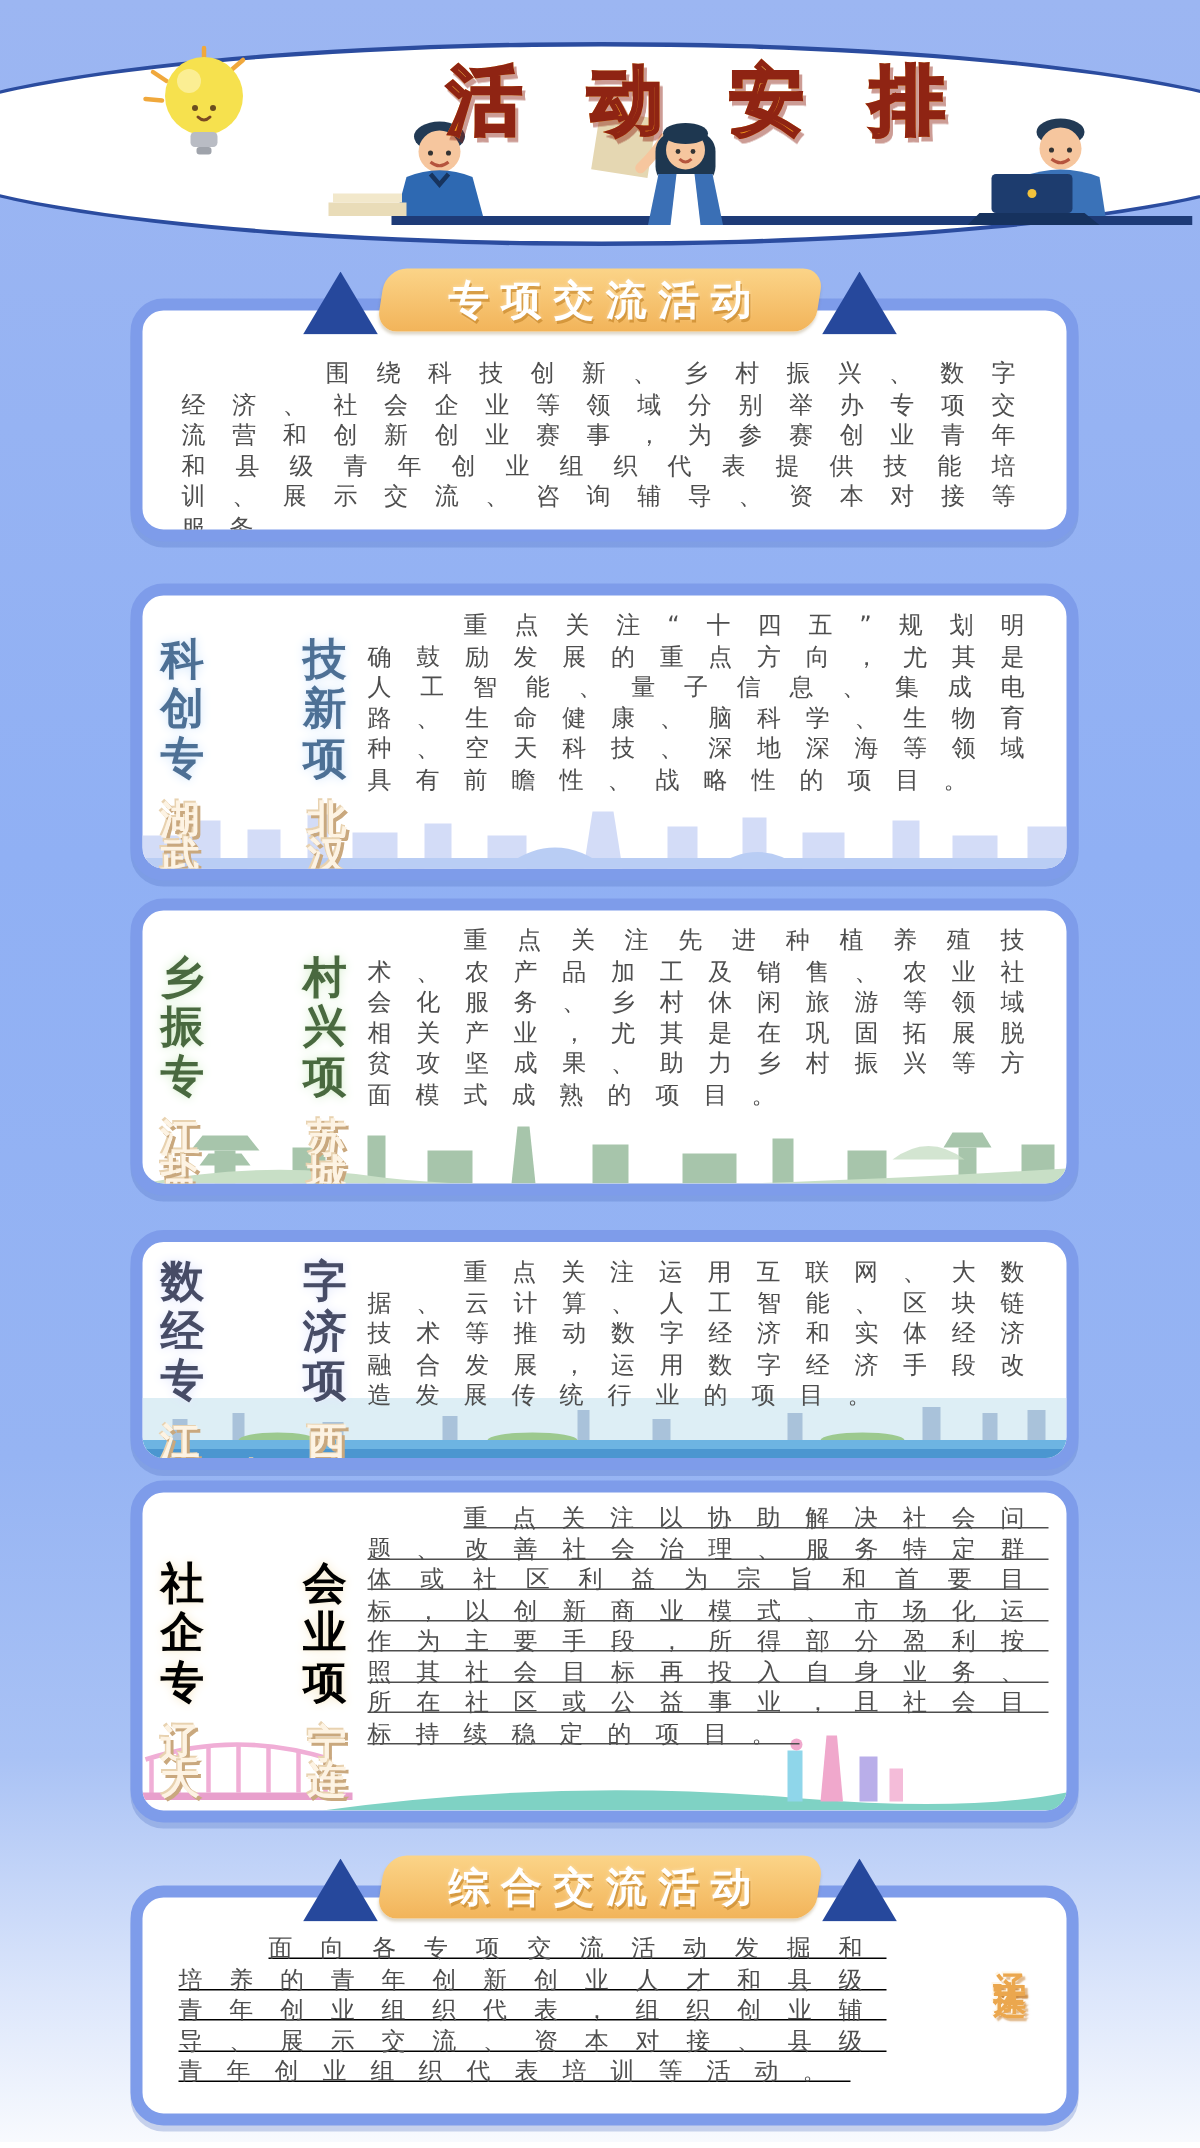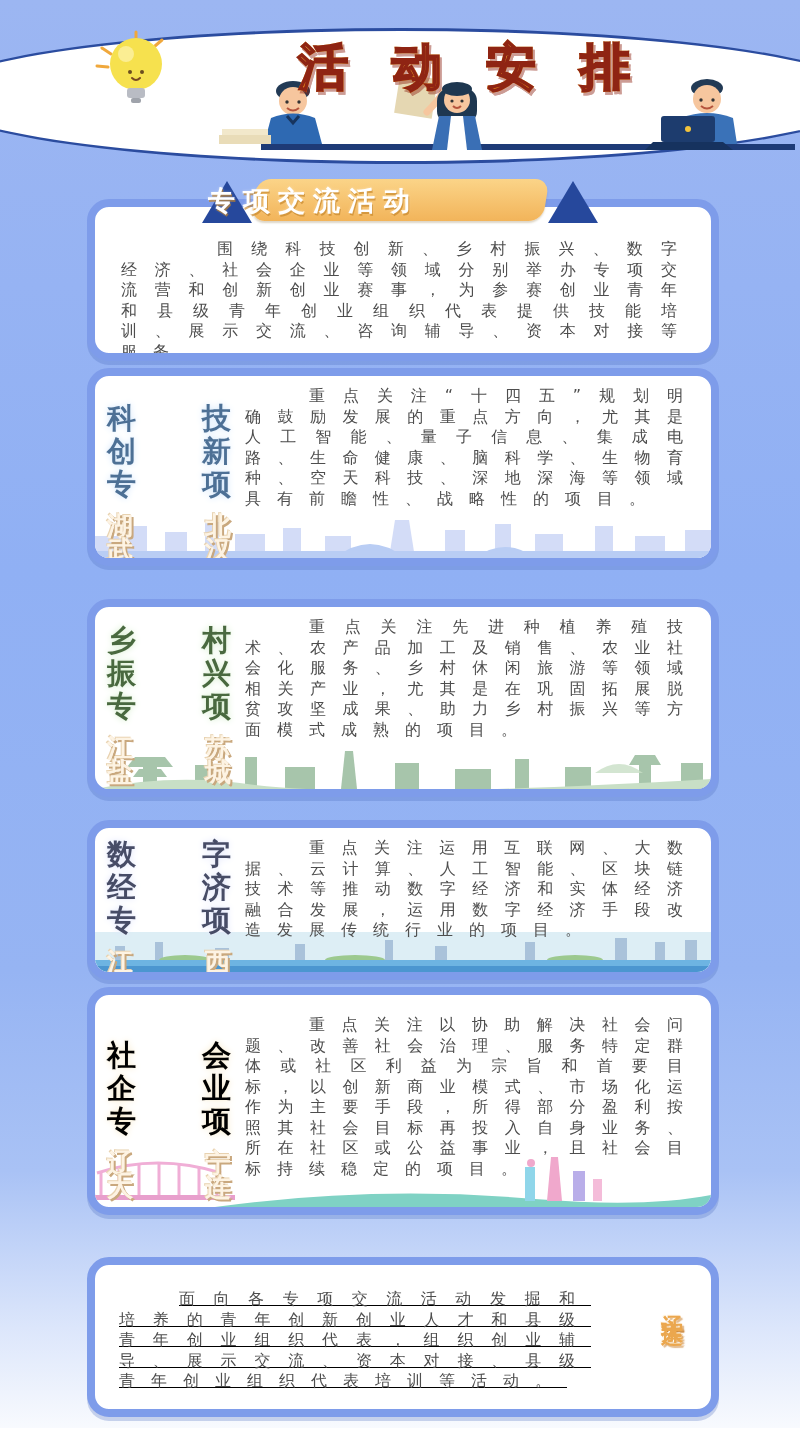--- a/index.html
+++ b/index.html
@@ -19,53 +19,53 @@
   .people-svg{position:absolute;left:175px;top:76px;z-index:2;}
   
   .banner{position:absolute;left:200px;width:400px;height:46px;z-index:5;}
   .banner .tri{position:absolute;top:2px;width:50px;height:42px;background:#26489c;
     clip-path:polygon(50% 0,100% 100%,0 100%);}
   .banner .tri-l{left:2px;}
   .banner .tri-r{right:2px;}
   .banner .ribbon{position:absolute;left:54px;right:54px;top:0;bottom:4px;
     background:linear-gradient(180deg,#fbd488,#f2b45a);border-radius:14px;
     transform:skewX(-9deg);box-shadow:0 2px 2px rgba(120,90,30,.25);}
-  .banner .banner-label{position:relative;z-index:2;margin:0;text-align:left;line-height:44px;
+  .banner .banner-label{position:relative;z-index:2;margin:0;text-align:center;line-height:44px;
     font-size:27px;font-weight:bold;color:#fff;letter-spacing:8px;padding-left:8px;
     text-shadow:1px 2px 0 rgba(196,130,36,.65),0 0 3px rgba(255,255,255,.4);}
   
   .card{position:absolute;left:87px;width:632px;background:#fff;box-sizing:border-box;
     border:8px solid #7e9cea;border-radius:22px;overflow:hidden;
     box-shadow:0 4px 0 rgba(77,108,190,.28);}
   .para{margin:0;font-size:16px;line-height:20.5px;letter-spacing:16px;color:#4e4e4e;
     text-align:justify;position:relative;z-index:2;}
   .card1{top:199px;height:162px;padding:32px 18px 6px 26px;}
   .card1 .para{text-indent:96px;}
   .card-body{display:flex;height:100%;}
   .label-col{flex:0 0 148px;position:relative;z-index:2;}
   .lrow{width:124px;margin:0 auto;text-align:justify;text-align-last:justify;
     font-size:29px;line-height:33px;font-weight:bold;}
   .rrow{width:124px;margin:0 auto;text-align:justify;text-align-last:justify;
     font-size:26px;line-height:24px;font-weight:bold;color:#fdf3e3;
     text-shadow:2px 2px 0 #c9a87e,-1px -1px 0 #e8d2b0;}
   .region-block{margin-top:13px;}
   .card .body-para{flex:1;padding:10px 12px 0 2px;}
-  .card2{top:368px;height:198px;}
+  .card2{top:389px;height:198px;}
   .card2 .label-col{padding-top:26px;}
   .card2 .lrow{color:#4d7095;text-shadow:0 0 7px #cfe4fa,0 0 2px #eaf3fd;}
   .card3{top:599px;height:198px;}
-  .card3 .label-col{padding-top:17px;}
+  .card3 .label-col{padding-top:28px;}
   .card3 .lrow{color:#49693f;text-shadow:0 0 7px #d3ecca,0 0 2px #ecf7e6;}
   .card4{top:820px;height:160px;}
   .card4 .label-col{padding-top:10px;}
   .card4 .lrow{color:#474c66;text-shadow:0 0 7px #dfe4fb,0 0 2px #f0f3fd;}
   .card5{top:987px;height:228px;}
   .card5 .label-col{padding-top:44px;}
   .card5 .lrow{color:#000000;text-shadow:0 0 7px #f6e8c8,0 0 2px #fbf3df;}
-  .card5 .body-para{padding-top:20px;}
+  .card5 .body-para{padding-top:7px;text-decoration:underline;}
   .ind{text-indent:64px;}
   .skyline{position:absolute;left:0;right:0;bottom:0;z-index:1;}
   .banner2{top:1237px;}
   .card6{top:1257px;height:160px;padding:24px 120px 6px 24px;text-decoration:underline;}
   .card6 .para{text-indent:60px;}
   .vregion{position:absolute;right:24px;top:32px;writing-mode:vertical-rl;
     font-size:22px;font-weight:bold;letter-spacing:3px;color:#eba74e;z-index:2;
     text-shadow:-1px -1px 0 #fff6e6,2px 2px 1px rgba(200,130,50,.55);}
 </style>
 </head>
@@ -287,19 +287,25 @@
       <rect x="0" y="40" width="140" height="5" fill="#e89fcc"></rect>
       <path d="M120,52 q160,-22 320,-8 q110,9 176,-4 v12 z" fill="#7fd2c4"></path>
       <rect x="430" y="12" width="10" height="34" fill="#8fd6ea"></rect>
       <polygon points="456,2 463,2 467,46 452,46" fill="#f0a8cc"></polygon>
       <rect x="478" y="16" width="12" height="30" fill="#b9aee9"></rect>
       <rect x="498" y="24" width="9" height="22" fill="#f4bcd9"></rect>
       <circle cx="436" cy="8" r="4" fill="#f0a8cc"></circle>
     </svg>
   </section>
 
+  <div class="banner banner2">
+    <div class="tri tri-l"></div>
+    <div class="tri tri-r"></div>
+    <div class="ribbon"></div>
+    <h2 class="banner-label">综合交流活动</h2>
+  </div>
 
   <section class="card card6">
     <p class="para">面向各专项交流活动发掘和培养的青年创新创业人才和县级青年创业组织代表，组织创业辅导、展示交流、资本对接、县级青年创业组织代表培训等活动。</p>
     <div class="vregion">辽宁大连</div>
   </section>
 
 </div>
 
 </body></html>

